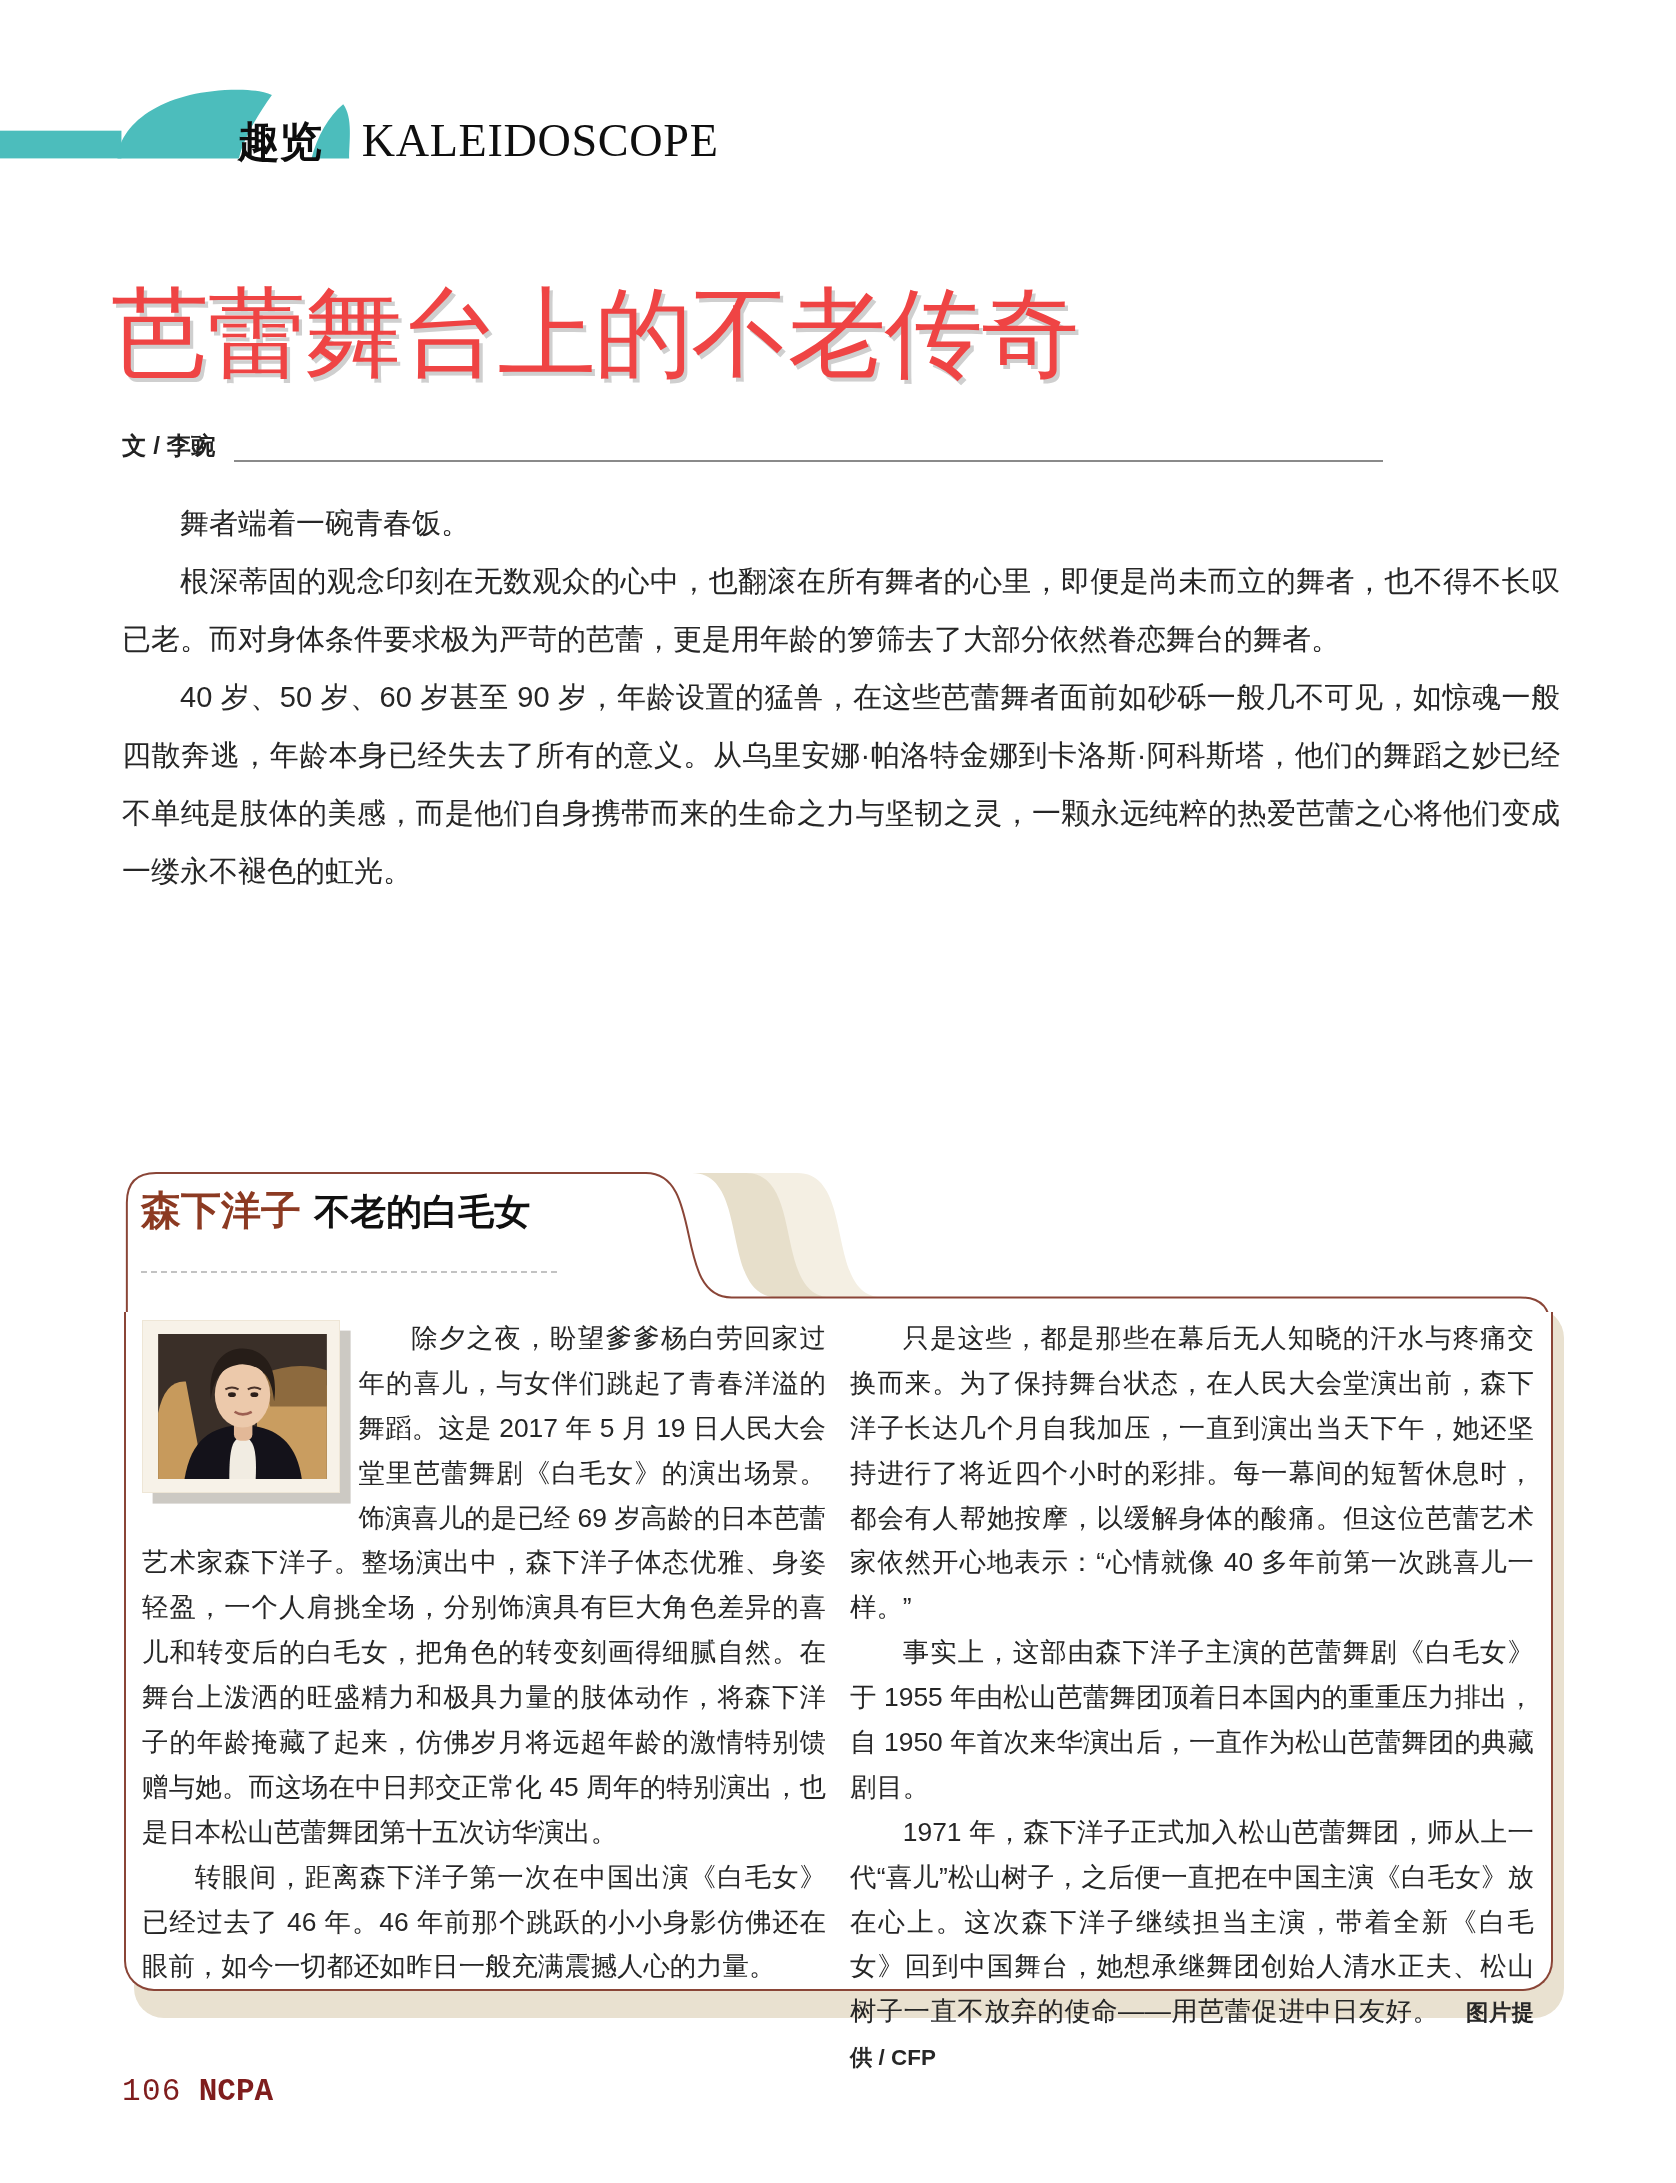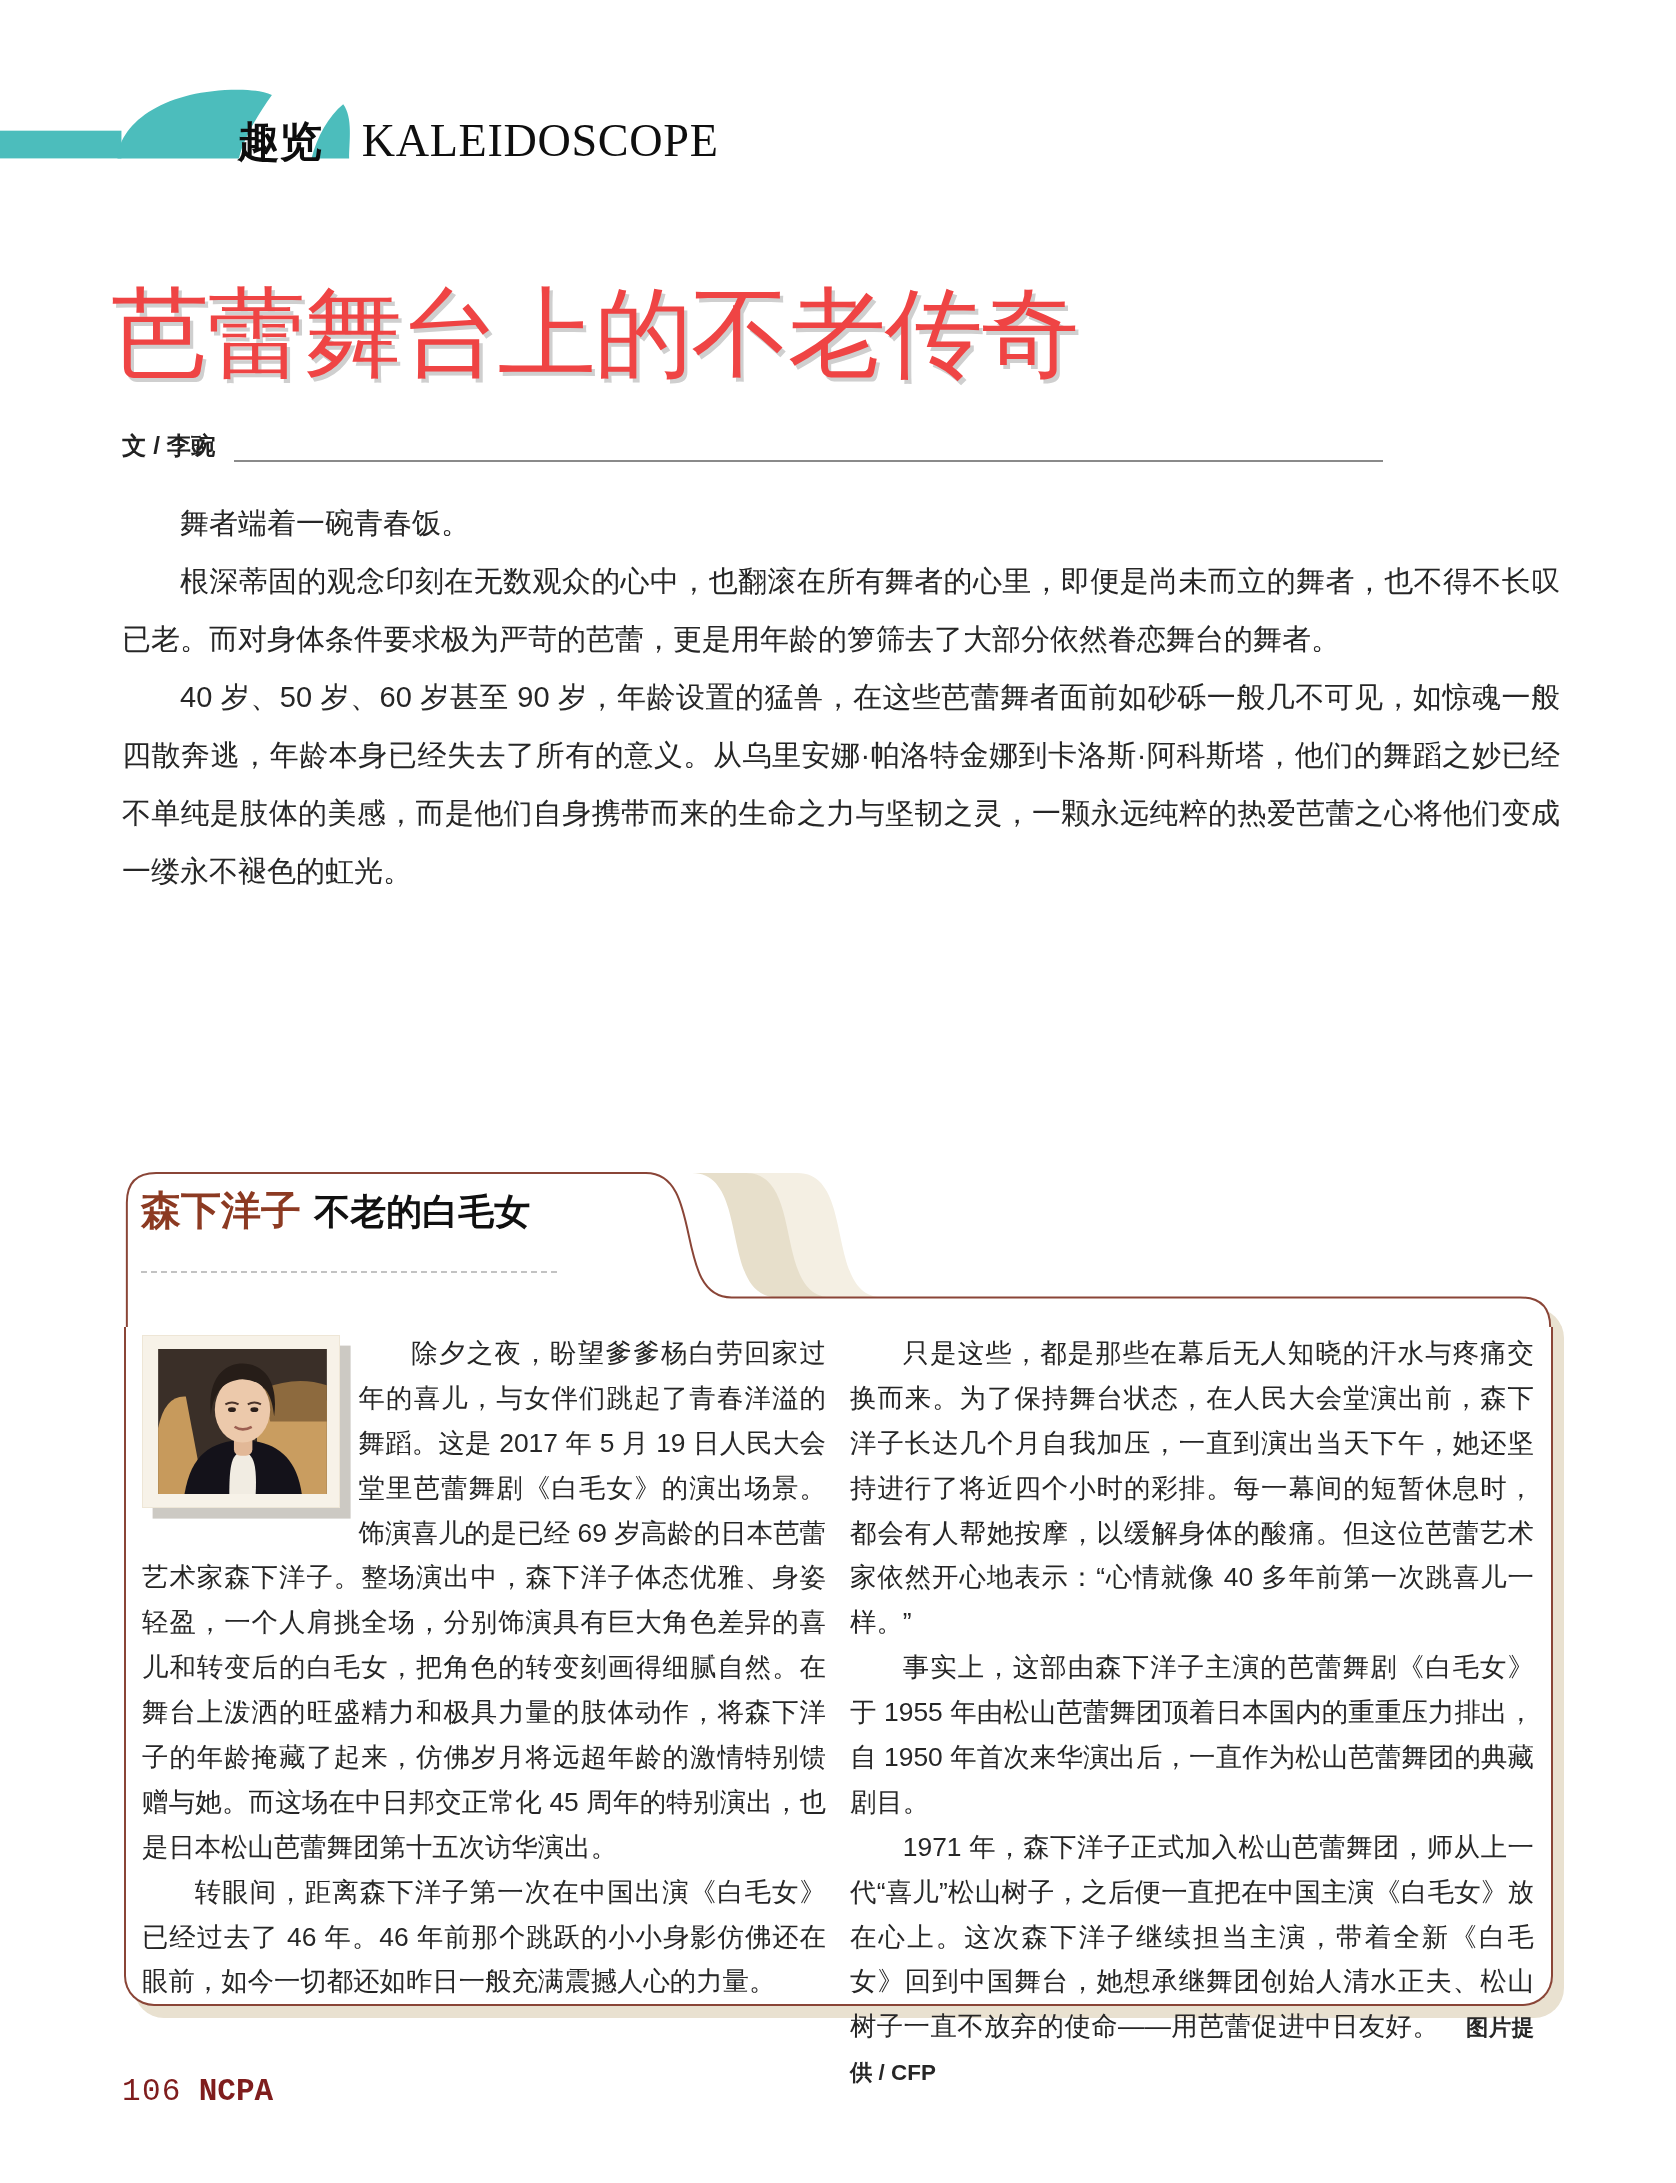--- a/index.html
+++ b/index.html
@@ -51,21 +51,21 @@
     font-size:40px;font-weight:bold;color:#8c3a22;
   }
   .heading-subtitle{
     font-size:36px;font-weight:bold;color:#111;margin-left:13.2px;
   }
   .dashed-divider{
     position:absolute;top:100px;left:17px;width:416px;z-index:3;
     border-top:2.6px dashed #c2c2c2;
   }
   .box-content{
-    position:absolute;top:156px;left:0;width:1429px;height:679px;z-index:2;
+    position:absolute;top:141px;left:0;width:1429px;height:679px;z-index:2;
     background:#ffffff;
     border-left:2px solid #8a4537;border-right:2px solid #8a4537;border-bottom:2px solid #8a4537;
     border-radius:0 0 30px 30px;
     box-sizing:border-box;
     padding:4px 17px 0 16px;
     display:flex;gap:24px;
   }
   .column{flex:1;font-size:26.4px;line-height:1.7;text-align:justify;color:#262626;}
   .column p{margin:0;text-indent:2em;}
   .photo-frame{

